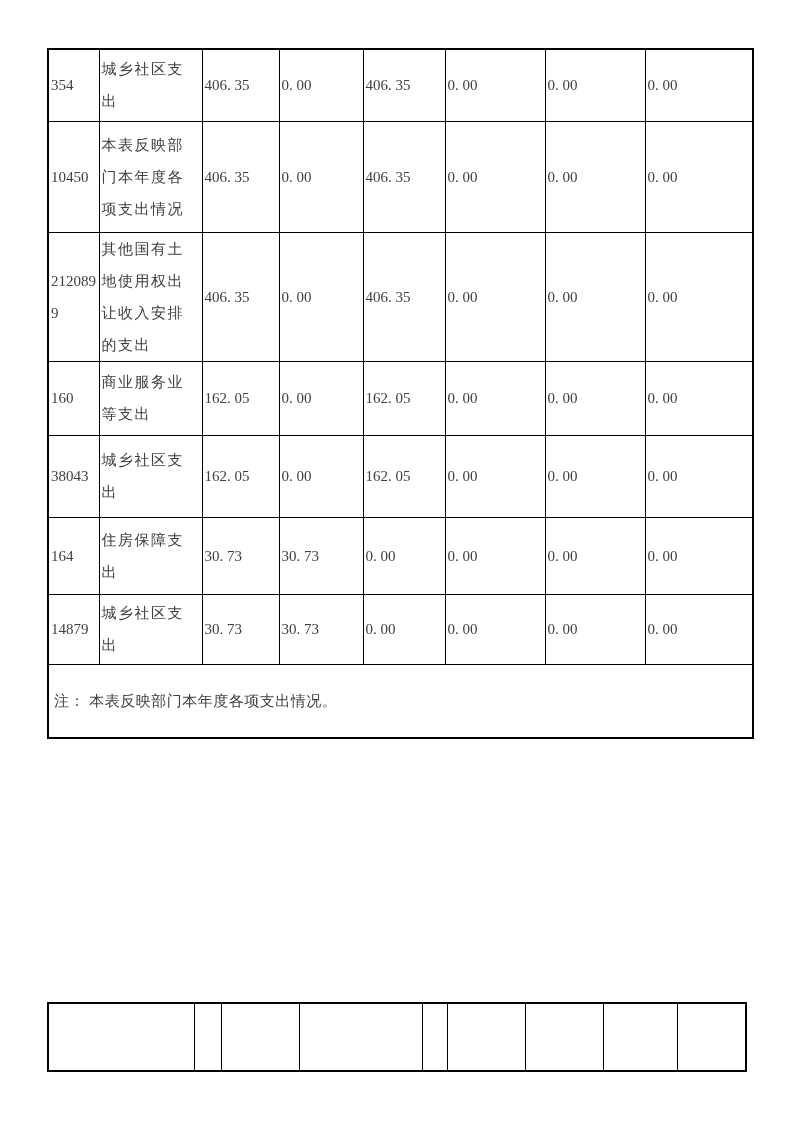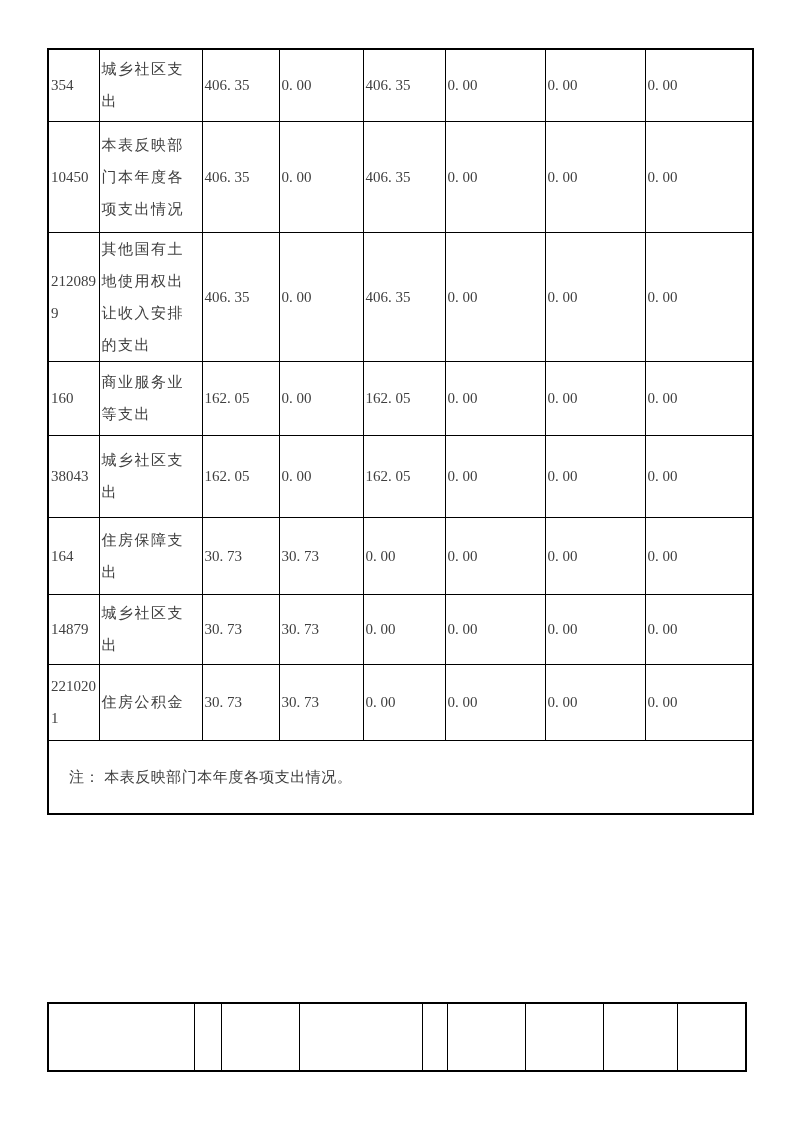--- a/index.html
+++ b/index.html
@@ -39,21 +39,21 @@
   }
   .main-table td.name {
     letter-spacing: 1.5px;
     word-break: break-all;
   }
   .main-table td.num {
     white-space: nowrap;
     margin-left: 32px;
   }
   .main-table td.note-cell {
-    padding-left: 20px;
+    padding-left: 5px;
     letter-spacing: 0.5px;
   }
   
   .r1 { height: 72px; }
   .r2 { height: 111px; }
   .r3 { height: 96px; }
   .r4 { height: 74px; }
   .r5 { height: 82px; }
   .r6 { height: 74px; }
   .r7 { height: 77px; }
@@ -152,30 +152,20 @@
   <tr class="r8">
     <td class="code">14879</td>
     <td class="name">城乡社区支出</td>
     <td class="num">30. 73</td>
     <td class="num">30. 73</td>
     <td class="num">0. 00</td>
     <td class="num">0. 00</td>
     <td class="num">0. 00</td>
     <td class="num">0. 00</td>
   </tr>
-  <tr class="r9">
-    <td class="code">2210201</td>
-    <td class="name">住房公积金</td>
-    <td class="num">30. 73</td>
-    <td class="num">30. 73</td>
-    <td class="num">0. 00</td>
-    <td class="num">0. 00</td>
-    <td class="num">0. 00</td>
-    <td class="num">0. 00</td>
-  </tr>
   <tr class="r-note">
     <td class="note-cell" colspan="8">注： 本表反映部门本年度各项支出情况。</td>
   </tr>
 </tbody>
   </table>
 
 <table class="next-table">
   <colgroup>
     <col style="width:146px">
       <col style="width:27px">

